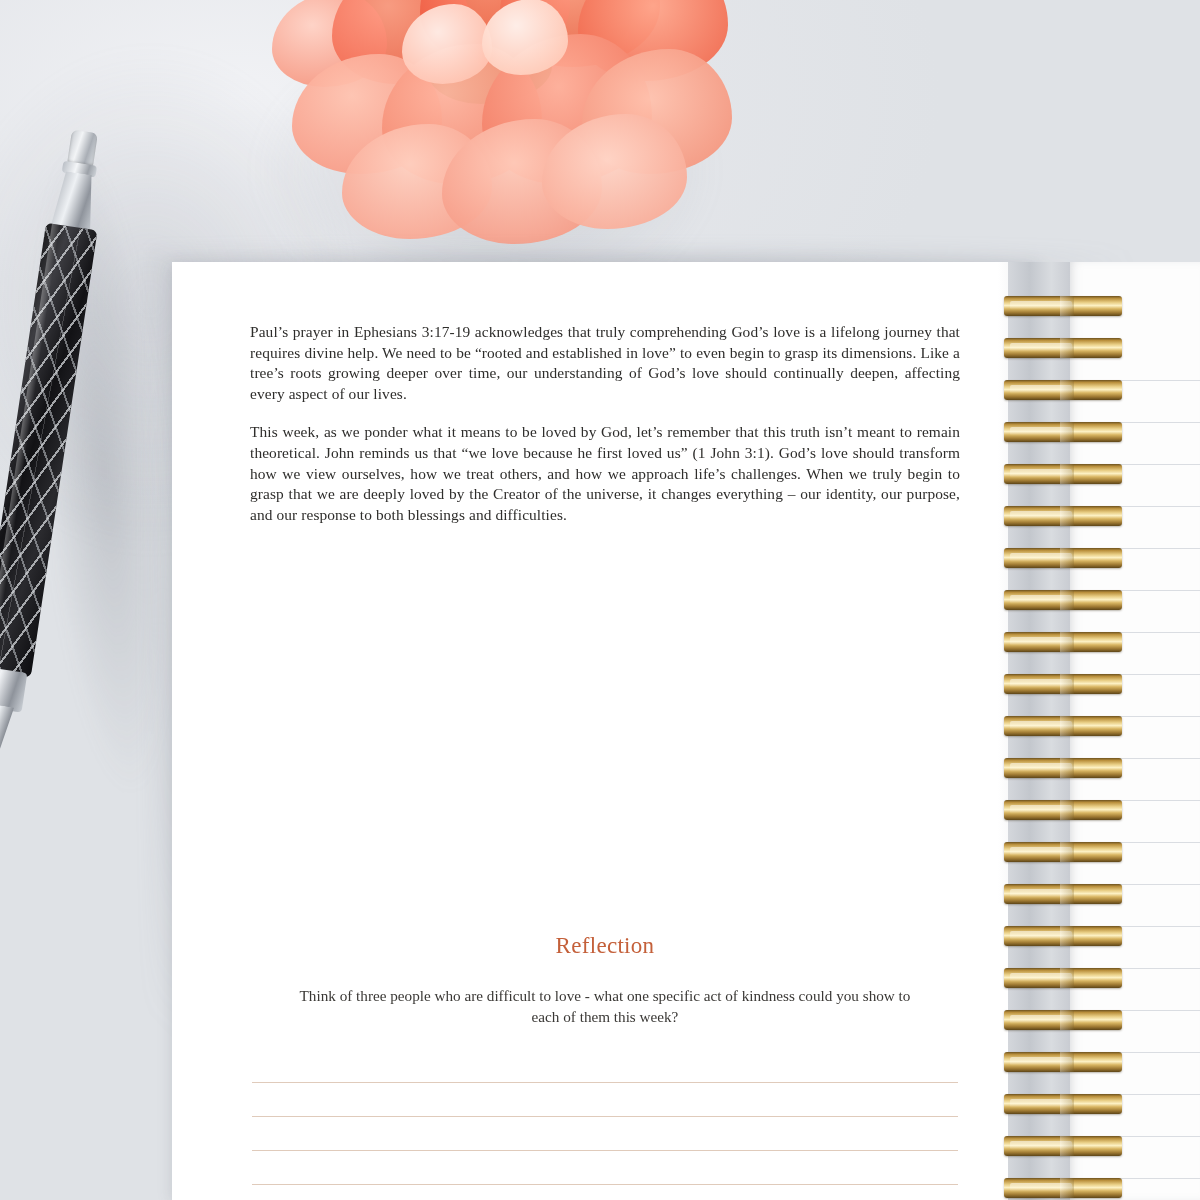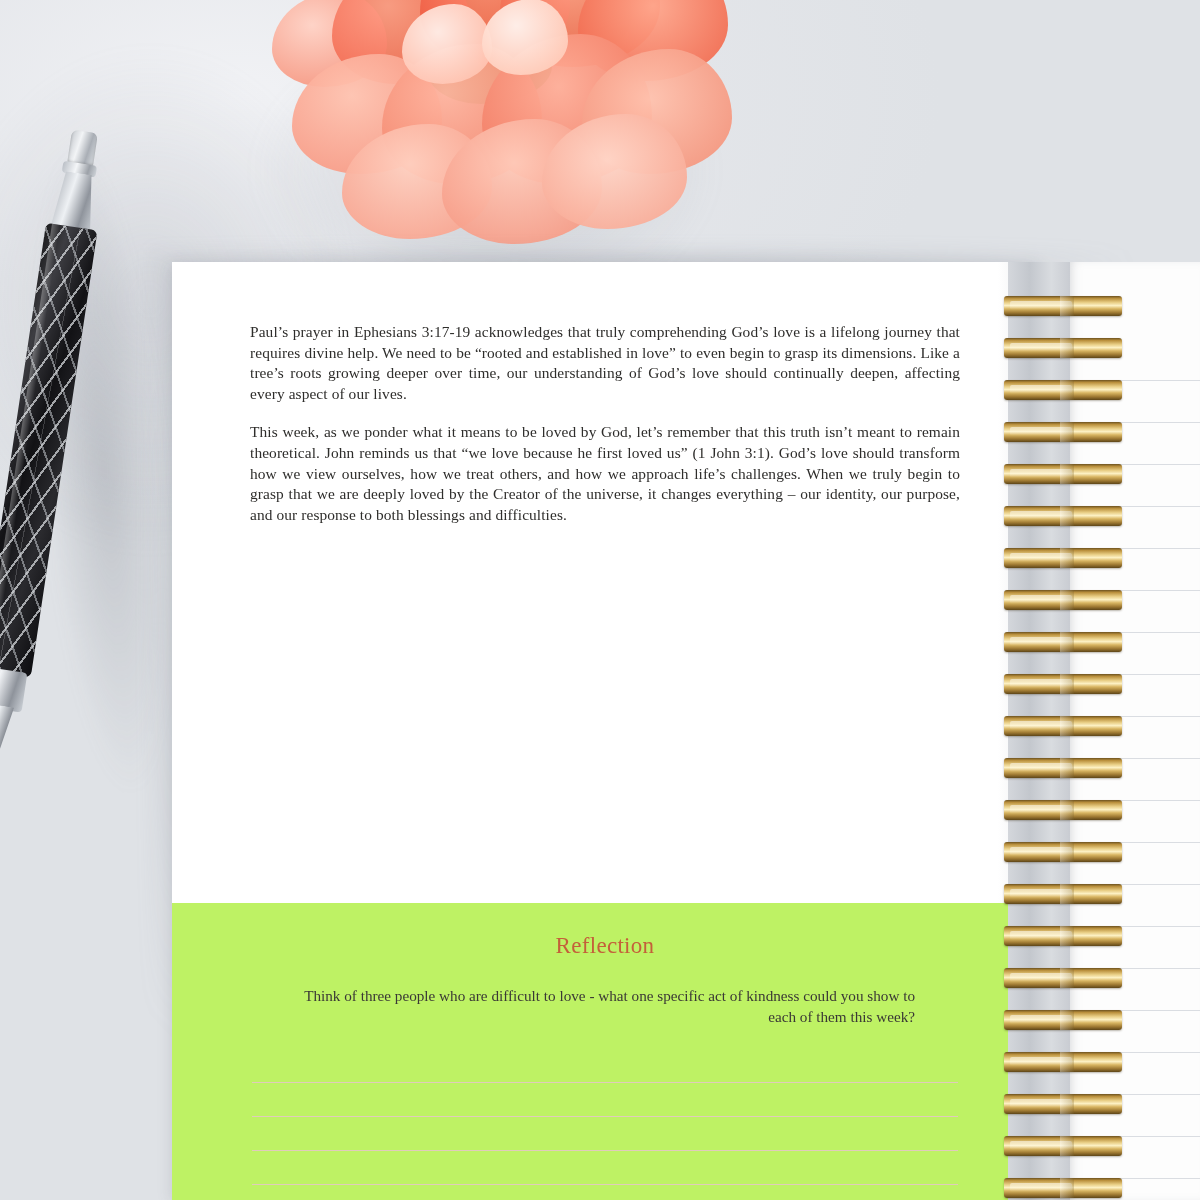--- a/index.html
+++ b/index.html
@@ -173,35 +173,35 @@
     letter-spacing: .1px;
   }
 
   
   .reflection {
     position: absolute;
     left: 172px;
     top: 903px;
     width: 866px;
     height: 297px;
-    background: #bef264;
+    background: #ffffff;
   }
   .reflection-title {
     margin: 0;
     padding-top: 30px;
     text-align: center;
     font-size: 23px;
     font-weight: normal;
     color: #c4603a;
     letter-spacing: .3px;
   }
   .prompt {
     margin: 26px auto 8px auto;
     width: 620px;
-    text-align: right;
+    text-align: center;
     font-size: 15.2px;
     line-height: 21px;
     color: #3a3835;
   }
   .lines {
     margin: 22px auto 0 auto;
     width: 706px;
   }
   .write-line {
     height: 33px;

